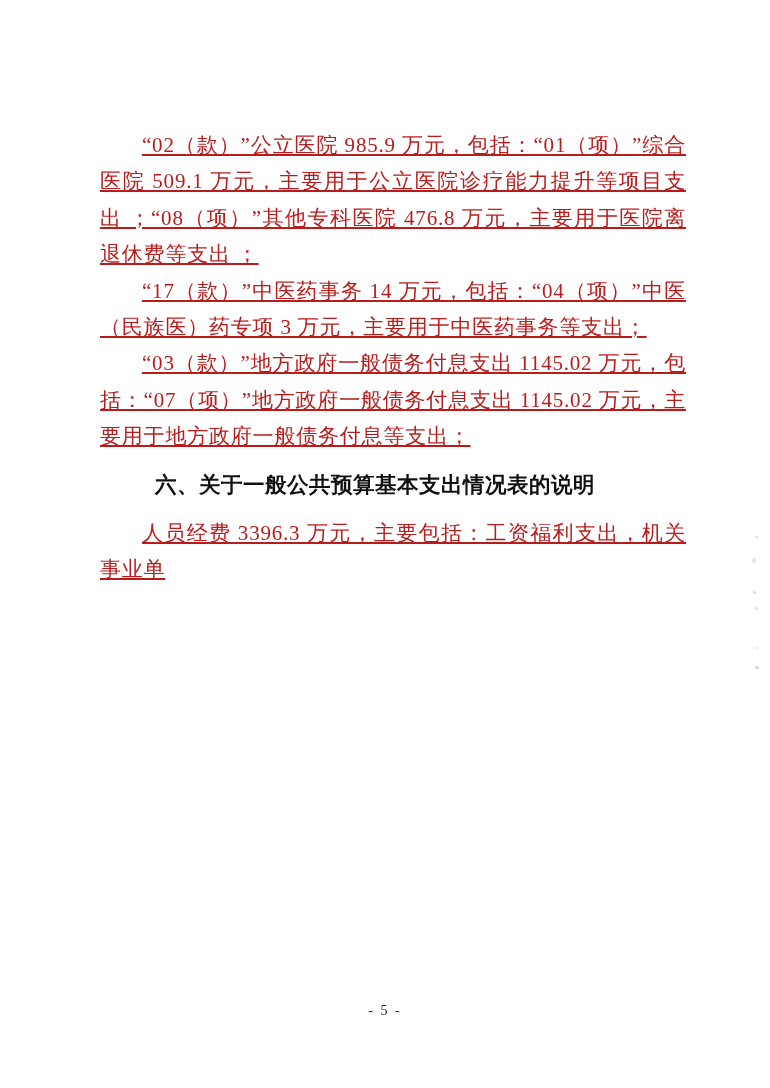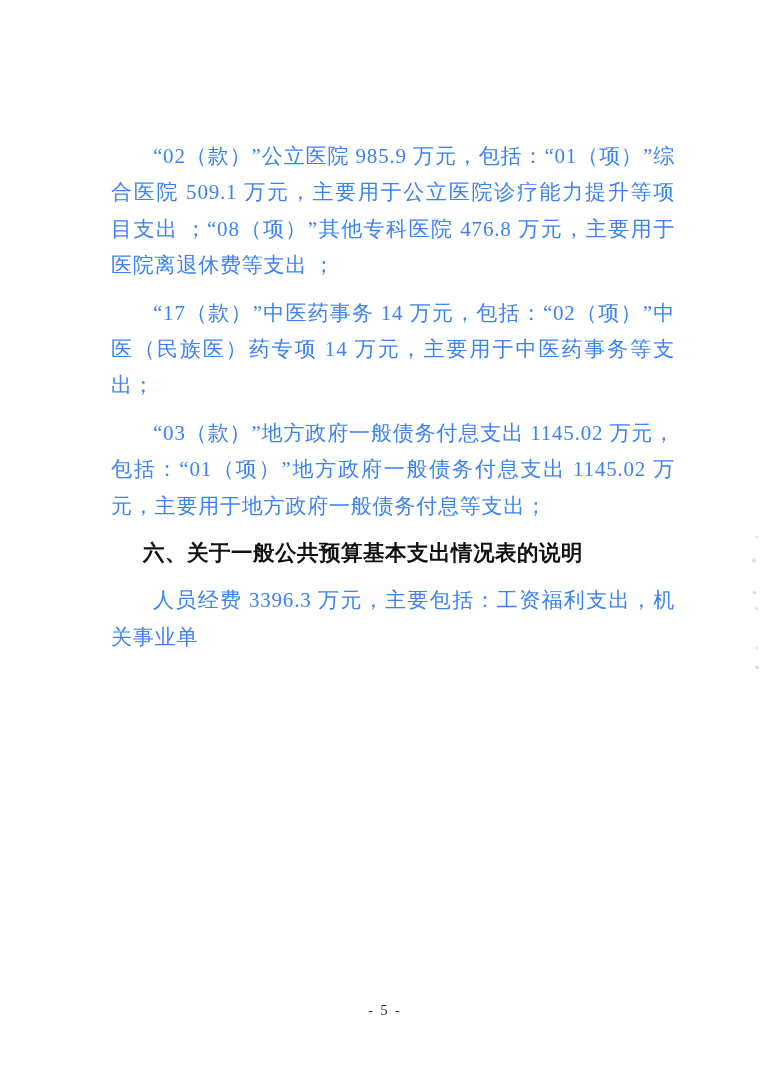--- a/index.html
+++ b/index.html
@@ -23,31 +23,32 @@
     height: 1088px;
     background: #ffffff;
   }
   .doc-body {
     position: absolute;
     left: 100px;
     top: 127px;
     width: 586px;
   }
   p.body-para {
-    margin: 11px;
+    margin: 0;
     font-size: 21px;
     line-height: 36.4px;
     text-align: justify;
     text-indent: 2em;
     letter-spacing: 0.8px;
     word-break: break-all;
-    color: #3b82f6;
+    color: #b91c1c;
+    text-decoration: underline;
   }
   p.heading-para {
-    margin: 0;
+    margin: 12px;
     font-size: 21.5px;
     line-height: 36.4px;
     text-indent: 2em;
     font-weight: bold;
     font-family: "Liberation Sans", "DejaVu Sans", sans-serif;
     letter-spacing: 0.5px;
     color: #111111;
   }
   .page-footer {
     position: absolute;
@@ -72,22 +73,22 @@
   .artifact-5 { left: 756px; top: 647px; width: 2px; height: 2px; }
   .artifact-6 { left: 755px; top: 666px; width: 4px; height: 3px; opacity: 0.6; }
 </style>
 </head>
 <body>
 
 <div class="page">
 
   <div class="doc-body">
     <p class="body-para">“02（款）”公立医院 985.9 万元，包括：“01（项）”综合医院 509.1 万元，主要用于公立医院诊疗能力提升等项目支出 ；“08（项）”其他专科医院 476.8 万元，主要用于医院离退休费等支出 ；</p>
-    <p class="body-para">“17（款）”中医药事务 14 万元，包括：“02（项）”中医（民族医）药专项 14 万元，主要用于中医药事务等支出；</p>
-    <p class="body-para">“03（款）”地方政府一般债务付息支出 1145.02 万元，包括：“01（项）”地方政府一般债务付息支出 1145.02 万元，主要用于地方政府一般债务付息等支出；</p>
+    <p class="body-para">“17（款）”中医药事务 14 万元，包括：“04（项）”中医（民族医）药专项 3 万元，主要用于中医药事务等支出；</p>
+    <p class="body-para">“03（款）”地方政府一般债务付息支出 1145.02 万元，包括：“07（项）”地方政府一般债务付息支出 1145.02 万元，主要用于地方政府一般债务付息等支出；</p>
     <p class="heading-para">六、关于一般公共预算基本支出情况表的说明</p>
     <p class="body-para">人员经费 3396.3 万元，主要包括：工资福利支出，机关事业单</p>
   </div>
 
   <div class="page-footer">- 5 -</div>
 
   <div class="scan-artifact artifact-1"></div>
   <div class="scan-artifact artifact-2"></div>
   <div class="scan-artifact artifact-3"></div>
   <div class="scan-artifact artifact-4"></div>

